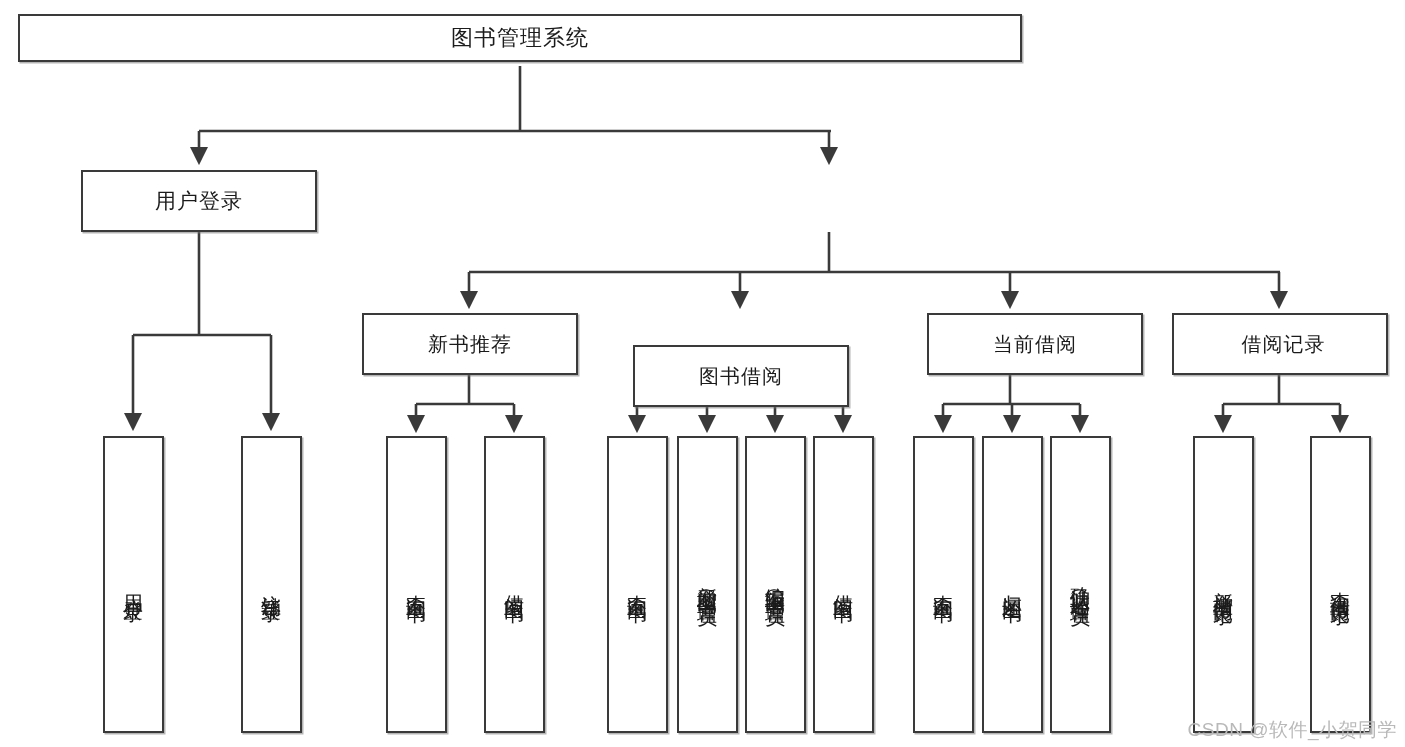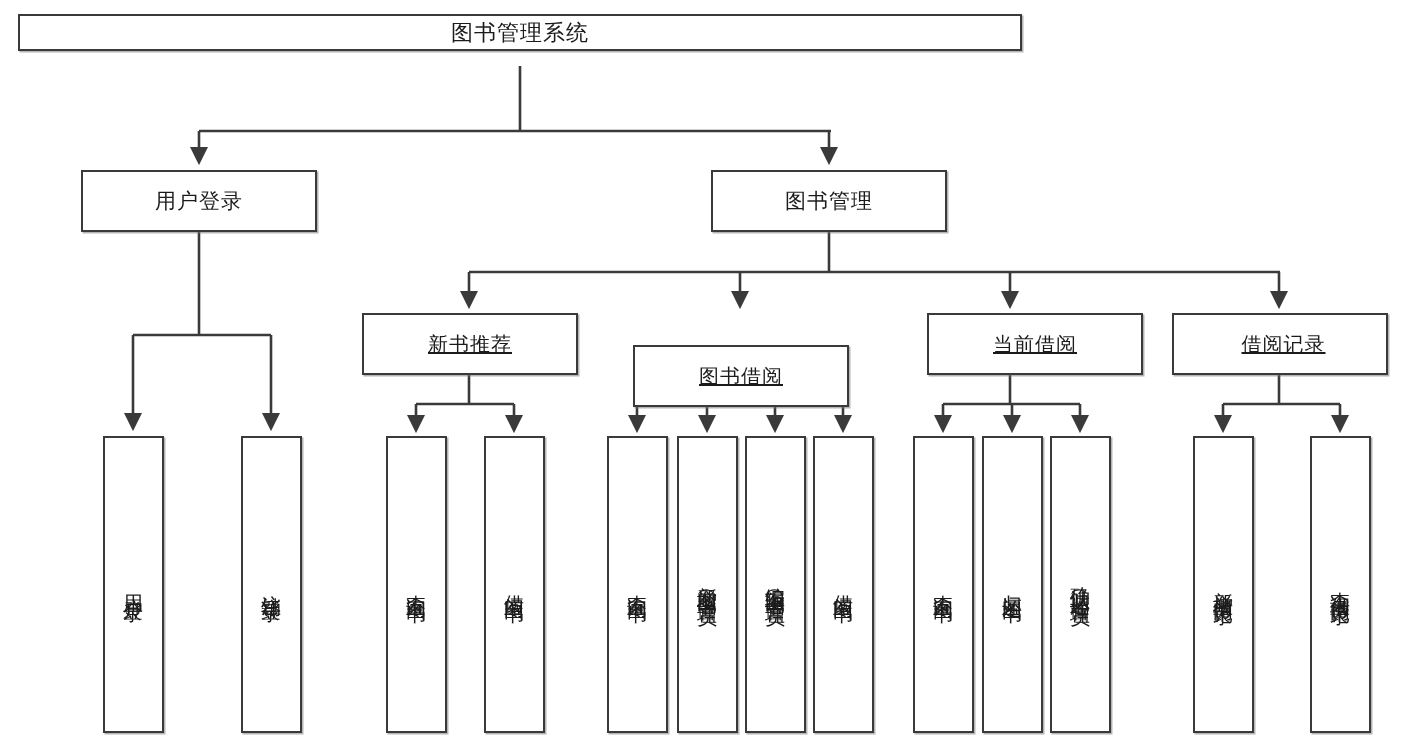--- a/index.html
+++ b/index.html
@@ -41,21 +41,20 @@
     letter-spacing: 1px;
   }
   .node.root {
     font-size: 22px;
   }
   .node.level2 {
     font-size: 21px;
   }
   .node.level3 {
     font-size: 20px;
-    text-decoration: underline;
   }
   .node.leaf {
     font-size: 20px;
   }
   .node.leaf .label {
     writing-mode: vertical-rl;
     text-orientation: upright;
     white-space: nowrap;
     letter-spacing: 3px;
     line-height: 1;
@@ -118,29 +117,26 @@
       <path d="M 1012 404 L 1012 424" marker-end="url(#arrow)"></path>
       <path d="M 1080 404 L 1080 424" marker-end="url(#arrow)"></path>
 
       <path d="M 1279 375 L 1279 404"></path>
       <path d="M 1223 404 L 1340 404"></path>
       <path d="M 1223 404 L 1223 424" marker-end="url(#arrow)"></path>
       <path d="M 1340 404 L 1340 424" marker-end="url(#arrow)"></path>
     </g>
   </svg>
 
-  <div class="node root" style="left:18px; top:14px; width:1004px; height:37px;">
+  <div class="node root" style="left:18px; top:14px; width:1004px; height:48px;">
     <span class="label">图书管理系统</span>
   </div>
 
   <div class="node level2" style="left:81px; top:170px; width:236px; height:62px;">
     <span class="label">用户登录</span>
-  </div>
-  <div class="node level2" style="left:711px; top:170px; width:236px; height:62px;">
-    <span class="label">图书管理</span>
   </div>
 
   <div class="node level3" style="left:362px; top:313px; width:216px; height:62px;">
     <span class="label">新书推荐</span>
   </div>
   <div class="node level3" style="left:633px; top:313px; width:216px; height:62px;margin-top:32px;">
     <span class="label">图书借阅</span>
   </div>
   <div class="node level3" style="left:903px; top:313px; width:216px; height:62px;margin-left:24px;">
     <span class="label">当前借阅</span>
@@ -182,14 +178,15 @@
   <div class="node leaf" style="left:1050px; top:436px; width:61px; height:297px;">
     <span class="label">确认归还（管理员）</span>
   </div>
   <div class="node leaf" style="left:1193px; top:436px; width:61px; height:297px;">
     <span class="label">新增借阅记录</span>
   </div>
   <div class="node leaf" style="left:1310px; top:436px; width:61px; height:297px;">
     <span class="label">查询借阅记录</span>
   </div>
 
+  <div id="watermark">CSDN @软件_小贺同学</div>
 
 </div>
 
 </body></html>

